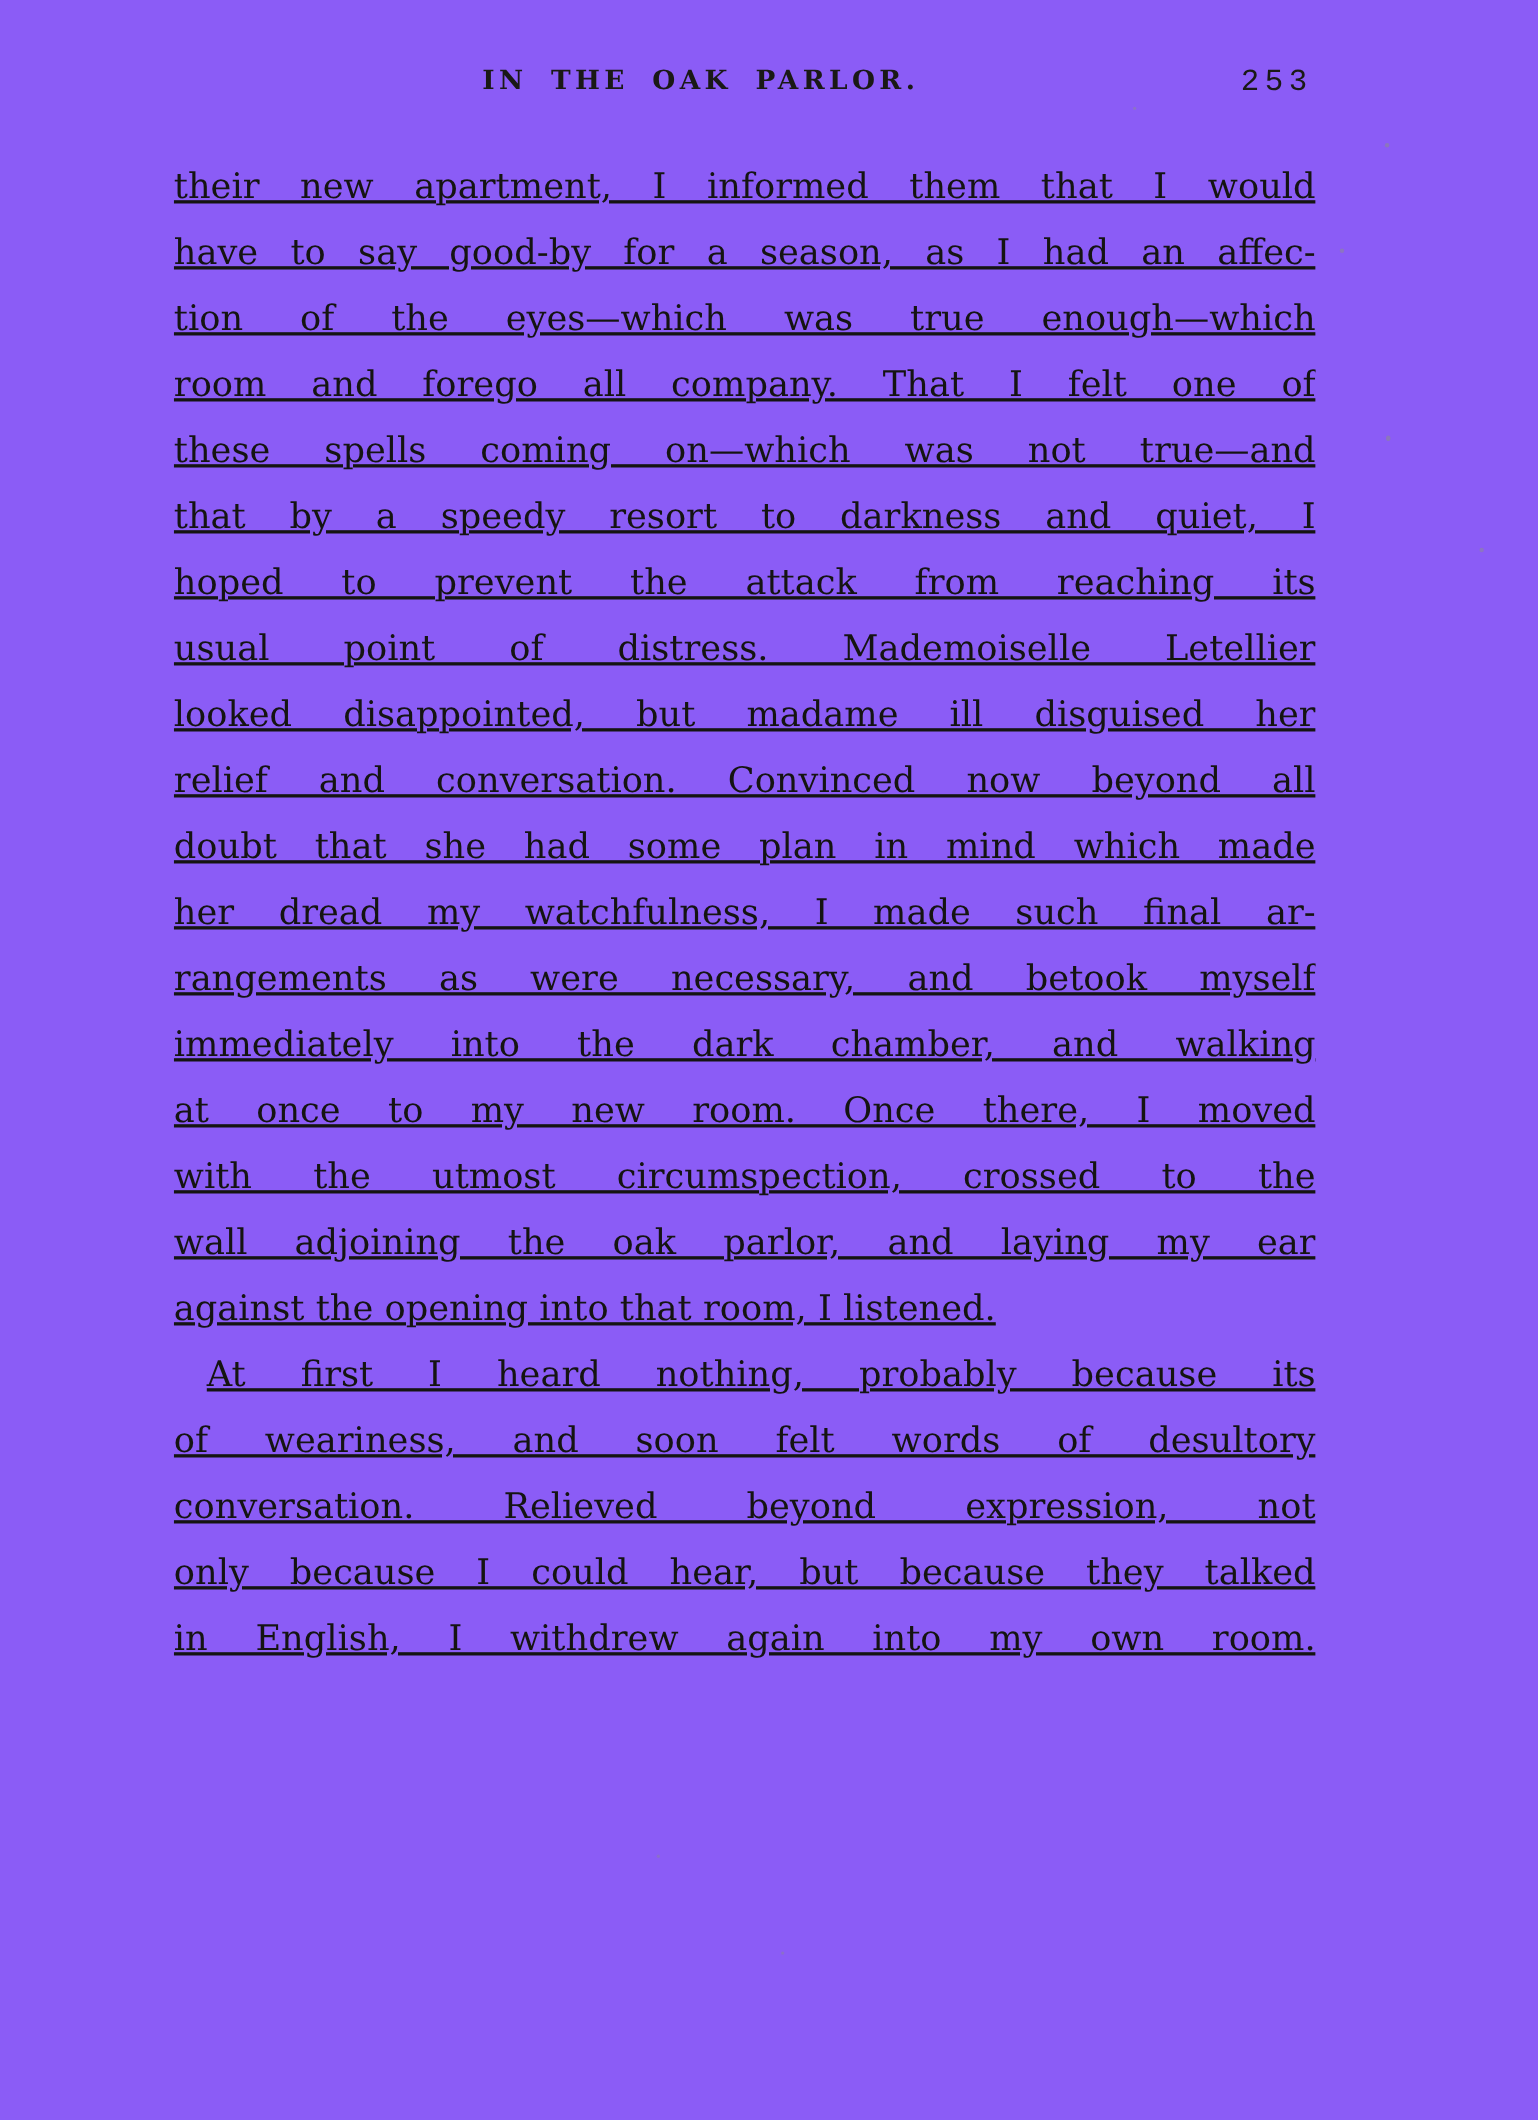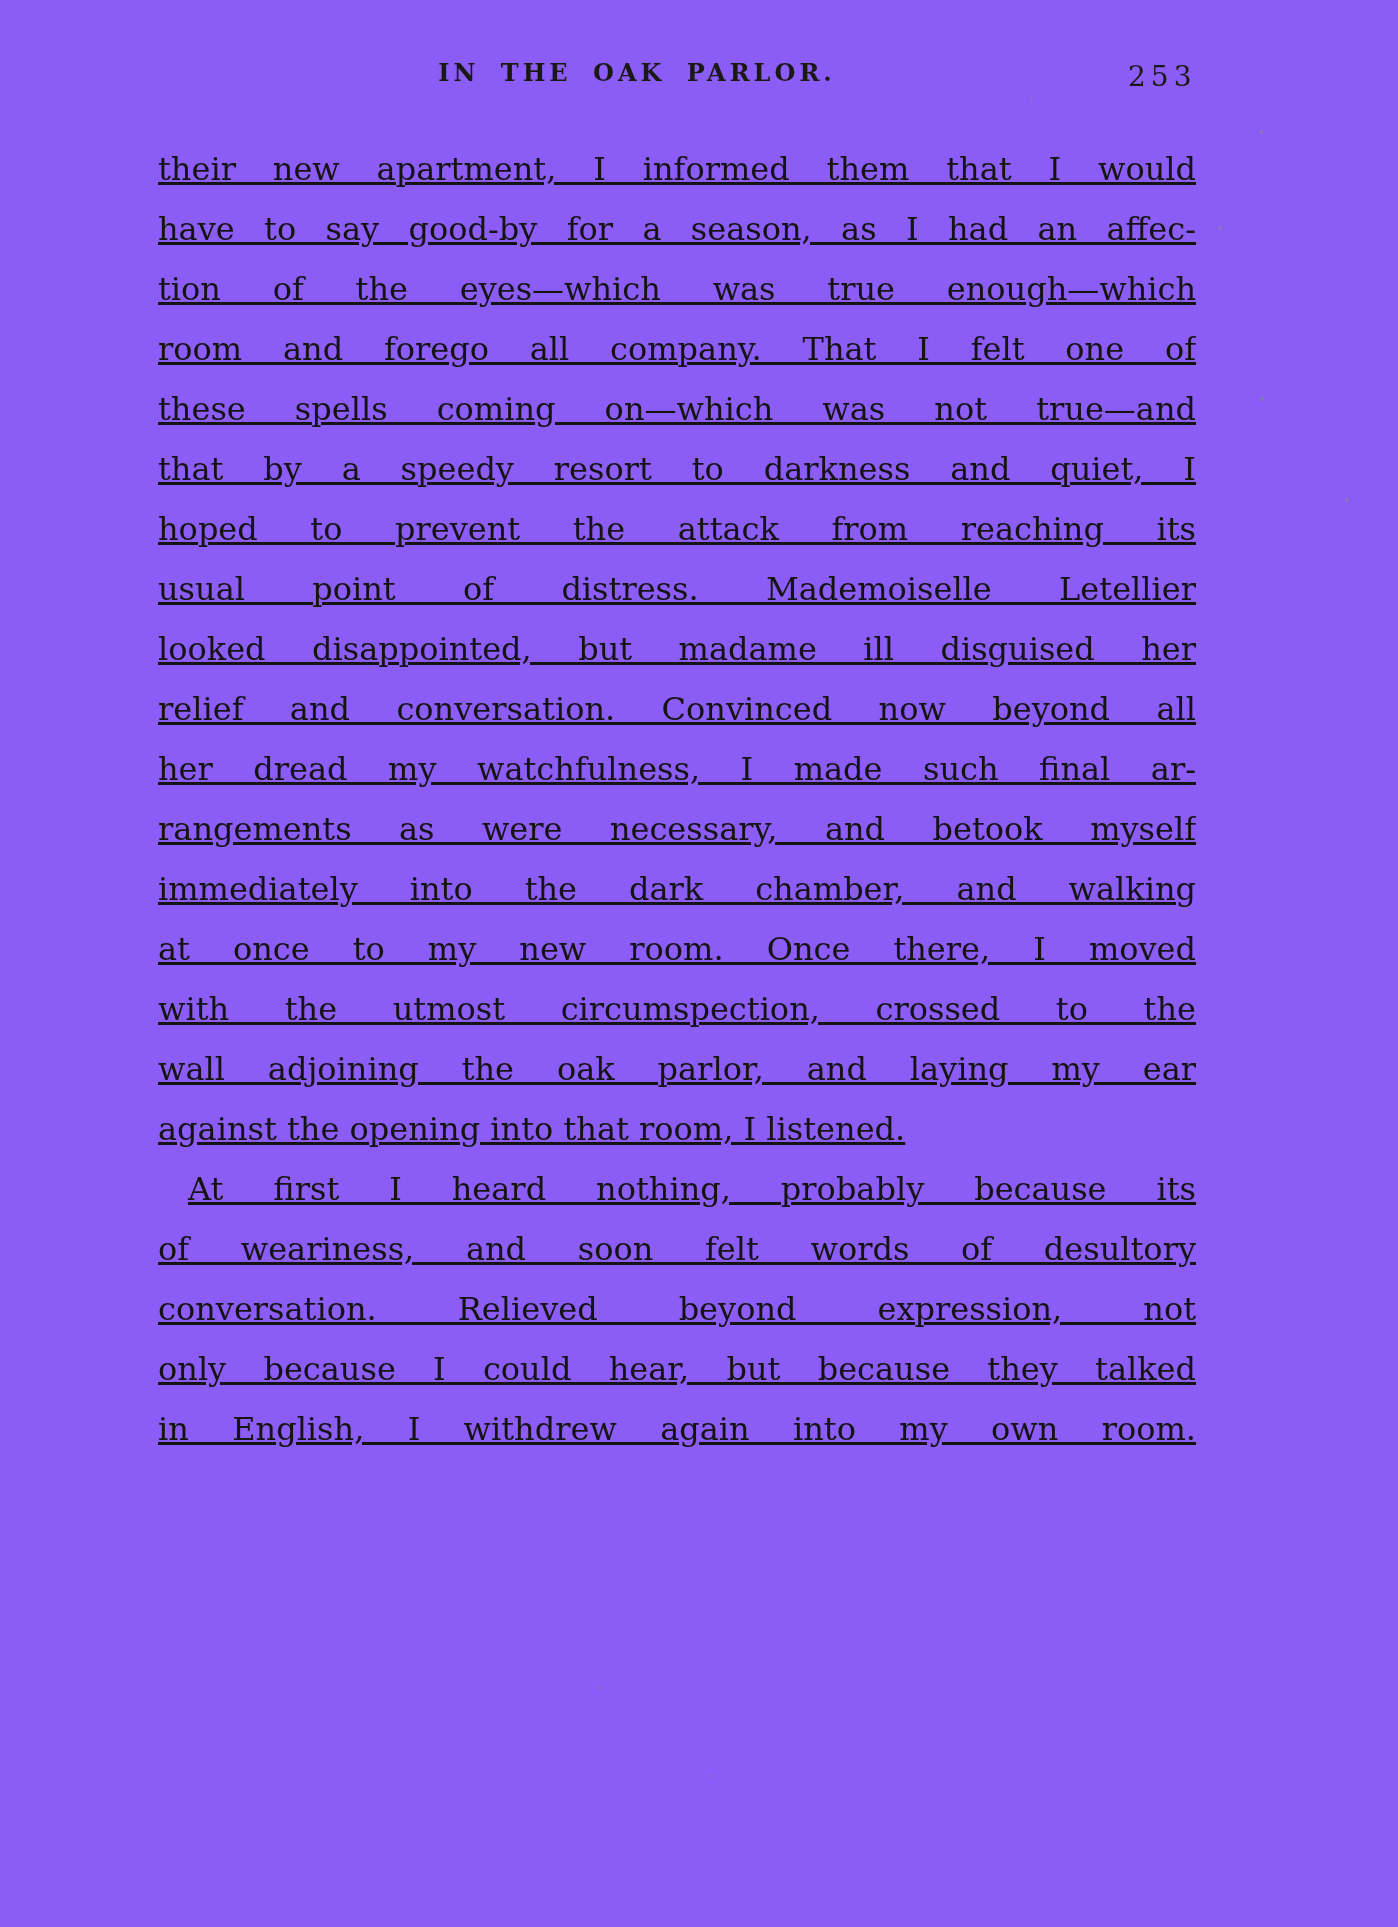--- a/index.html
+++ b/index.html
@@ -28,20 +28,21 @@
     white-space: nowrap;
     color: #1a1916;
   }
   .page-number {
     position: absolute;
     top: 60px;
     left: 1128px;
     font-size: 28px;
     letter-spacing: 5px;
     color: #1a1916;
+    font-family: Liberation Mono, monospace;
   }
   .body-text {
     position: absolute;
     top: 139px;
     left: 158px;
     width: 1038px;
     font-size: 32px;
     line-height: 60px;
   }
   .line {
@@ -83,20 +84,21 @@
       <div class="line">their new apartment, I informed them that I would</div>
       <div class="line">have to say good-by for a season, as I had an affec-</div>
       <div class="line">tion of the eyes—which was true enough—which</div>
       <div class="line">room and forego all company. That I felt one of</div>
       <div class="line">these spells coming on—which was not true—and</div>
       <div class="line">that by a speedy resort to darkness and quiet, I</div>
       <div class="line">hoped to prevent the attack from reaching its</div>
       <div class="line">usual point of distress. Mademoiselle Letellier</div>
       <div class="line">looked disappointed, but madame ill disguised her</div>
       <div class="line">relief and conversation. Convinced now beyond all</div>
+      <div class="line">doubt that she had some plan in mind which made</div>
       <div class="line">her dread my watchfulness, I made such final ar-</div>
       <div class="line">rangements as were necessary, and betook myself</div>
       <div class="line">immediately into the dark chamber, and walking</div>
       <div class="line">at once to my new room. Once there, I moved</div>
       <div class="line">with the utmost circumspection, crossed to the</div>
       <div class="line">wall adjoining the oak parlor, and laying my ear</div>
       <div class="line no-justify-last">against the opening into that room, I listened.</div>
       <div class="line indent">At first I heard nothing, probably because its</div>
       <div class="line">of weariness, and soon felt words of desultory</div>
       <div class="line">conversation. Relieved beyond expression, not</div>

